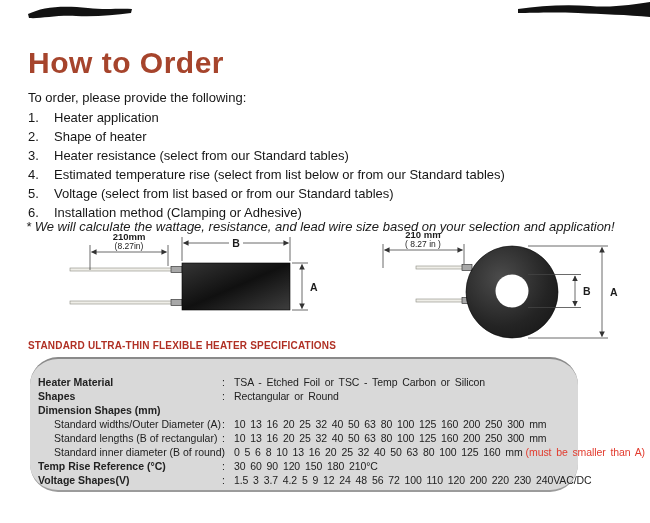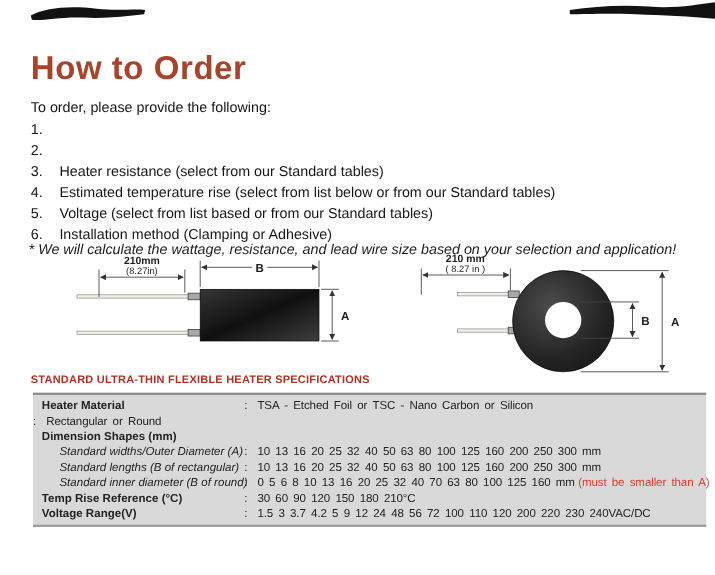--- a/index.html
+++ b/index.html
@@ -27,50 +27,53 @@
   .diagram text{font-family:"Liberation Sans", sans-serif; fill:#1c1c1c;}
   .dim-big{font-size:9.5px; font-weight:bold;}
   .dim-small{font-size:8.5px;}
   .dim-letter{font-size:10.5px; font-weight:bold;}
   
   .spec-heading{
     position:absolute; left:28px; top:340px;
     font-size:10px; font-weight:bold; letter-spacing:0.2px; color:#b03024;
   }
   .spec-table{
-    position:absolute; left:30px; top:357px; width:612px;
+    position:absolute; left:30px; top:357px; width:548px;
     background:#d9d9d9; border-top:2px solid #8a8a8a; border-bottom:2px solid #9b9b9b;
-    padding:3px 0 3px 0;
+    padding:16px 0 3px 0;
+    border-radius:28px;
   }
   .spec-row{display:flex; font-size:10.5px; line-height:14px; color:#222; white-space:nowrap;}
   .spec-row .lbl{width:192px; flex:0 0 192px; padding-left:8px; font-weight:bold; box-sizing:border-box;}
-  .spec-row.indent .lbl{padding-left:24px; font-weight:normal;font-style:italic;}
+  .spec-row.indent .lbl{padding-left:24px; font-weight:normal;}
   .spec-row .colon{width:12px; flex:0 0 12px; text-align:left;}
   .spec-row .val{flex:1; word-spacing:2px; letter-spacing:-0.1px;}
   .spec-row .val .red-note{color:#e23b2e; margin-left:3px;}
 </style>
 </head>
 <body>
 
 <div class="page">
 
   <svg class="scan-marks" width="650" height="26" viewBox="0 0 650 26">
     <path d="M28,14 C42,7 62,5 88,8 C106,10 120,8 132,9 L131,13 C114,15 96,17 76,16 C56,15 40,19 29,18 Z" fill="#121212"></path>
     <path d="M518,9 C540,6 564,4 590,6 C614,8 634,4 650,2 L650,17 C628,15 602,14 578,13 C552,12 532,13 518,13 Z" fill="#121212"></path>
   </svg>
 
   <div class="title">How to Order</div>
   <div class="intro">To order, please provide the following:</div>
 
   <div class="steps">
     <div class="step">
       <span class="num">1.</span>
+      <span>Heater application</span>
     </div>
     <div class="step">
       <span class="num">2.</span>
+      <span>Shape of heater</span>
     </div>
     <div class="step">
       <span class="num">3.</span>
       <span>Heater resistance (select from our Standard tables)</span>
     </div>
     <div class="step">
       <span class="num">4.</span>
       <span>Estimated temperature rise (select from list below or from our Standard tables)</span>
     </div>
     <div class="step">
@@ -158,23 +161,24 @@
     <line x1="224" y1="19.5" x2="224" y2="108.5" stroke="#444" stroke-width="0.8" marker-start="url(#ar2)" marker-end="url(#ar2)"></line>
     <text class="dim-letter" x="232" y="68" text-anchor="start">A</text>
   </svg>
 
   <div class="spec-heading">STANDARD ULTRA-THIN FLEXIBLE HEATER SPECIFICATIONS</div>
 
   <div class="spec-table">
     <div class="spec-row">
       <span class="lbl">Heater Material</span>
       <span class="colon">:</span>
-      <span class="val">TSA - Etched Foil or TSC - Nano Carbon or Silicon</span>
-    </div>
-    <div class="spec-row">
+      <span class="val">TSA - Etched Foil or TSC - Temp Carbon or Silicon</span>
+    </div>
+    <div class="spec-row">
+      <span class="lbl">Shapes</span>
       <span class="colon">:</span>
       <span class="val">Rectangular or Round</span>
     </div>
     <div class="spec-row">
       <span class="lbl">Dimension Shapes (mm)</span>
       <span class="colon"></span>
       <span class="val"></span>
     </div>
     <div class="spec-row indent">
       <span class="lbl">Standard widths/Outer Diameter (A)</span>
@@ -182,27 +186,27 @@
       <span class="val">10 13 16 20 25 32 40 50 63 80 100 125 160 200 250 300 mm</span>
     </div>
     <div class="spec-row indent">
       <span class="lbl">Standard lengths (B of rectangular)</span>
       <span class="colon">:</span>
       <span class="val">10 13 16 20 25 32 40 50 63 80 100 125 160 200 250 300 mm</span>
     </div>
     <div class="spec-row indent">
       <span class="lbl">Standard inner diameter (B of round)</span>
       <span class="colon">:</span>
-      <span class="val"><span>0 5 6 8 10 13 16 20 25 32 40 70 63 80 100 125 160 mm</span><span class="red-note">(must be smaller than A)</span></span>
+      <span class="val"><span>0 5 6 8 10 13 16 20 25 32 40 50 63 80 100 125 160 mm</span><span class="red-note">(must be smaller than A)</span></span>
     </div>
     <div class="spec-row">
       <span class="lbl">Temp Rise Reference (°C)</span>
       <span class="colon">:</span>
       <span class="val">30 60 90 120 150 180 210°C</span>
     </div>
     <div class="spec-row">
-      <span class="lbl">Voltage Range(V)</span>
+      <span class="lbl">Voltage Shapes(V)</span>
       <span class="colon">:</span>
       <span class="val">1.5 3 3.7 4.2 5 9 12 24 48 56 72 100 110 120 200 220 230 240VAC/DC</span>
     </div>
   </div>
 
 </div>
 
 </body></html>

